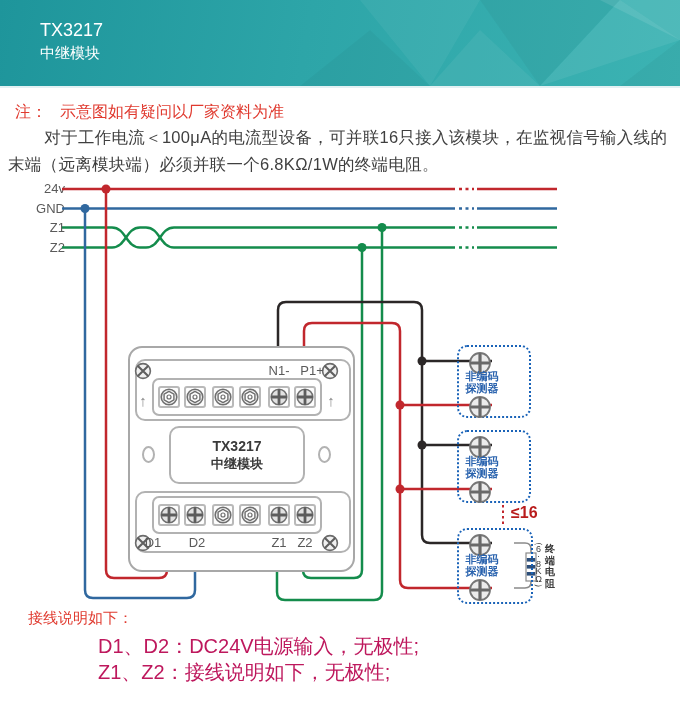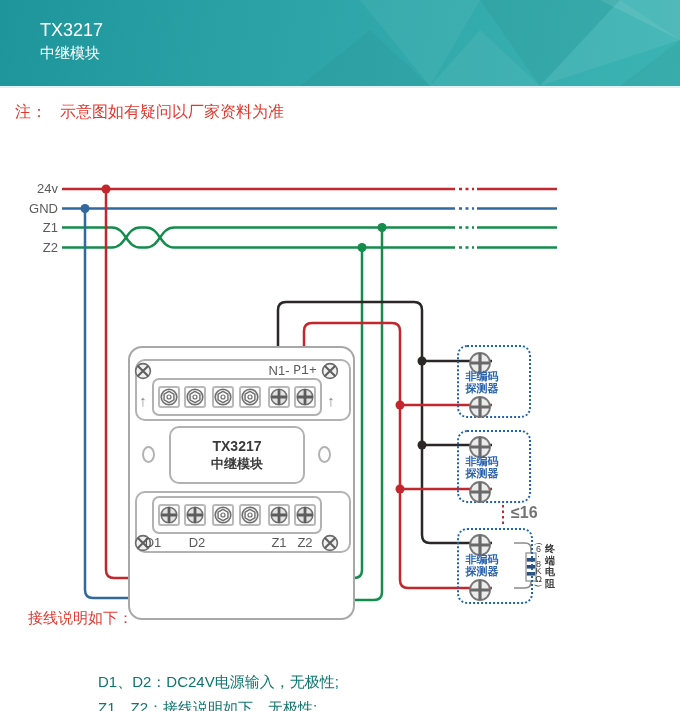--- a/index.html
+++ b/index.html
@@ -18,57 +18,57 @@
   .page-title{font-size:42px;font-weight:bold;letter-spacing:3px;line-height:58px;}
   .header-sub{margin-left:20px;margin-top:4px;}
   .header-model{font-size:18px;line-height:24px;}
   .header-modname{font-size:15px;line-height:21px;}
   
   .note-label{position:absolute;left:15px;top:102px;color:var(--note-red);font-size:16px;}
   .note-text{position:absolute;left:60px;top:102px;color:var(--note-red);font-size:16px;}
   .description{position:absolute;left:8px;top:124px;width:664px;font-size:16.5px;line-height:27px;
                color:#3f3f3f;text-indent:2.2em;letter-spacing:.3px;}
   
-  .bus-label{position:absolute;left:1px;width:57px;text-align:right;font-size:13px;color:#5a5a5a;}
+  .bus-label{position:absolute;left:8px;width:57px;text-align:right;font-size:13px;color:#5a5a5a;}
   
   .wires{position:absolute;left:0;top:0;z-index:1;}
   .s-red{stroke:var(--red);}  .s-blue{stroke:var(--blue);}
   .s-green{stroke:var(--green);} .s-black{stroke:var(--black);}
   .f-red{fill:var(--red);} .f-blue{fill:var(--blue);} .f-green{fill:var(--green);} .f-black{fill:var(--black);}
   
-  .module{position:absolute;left:128px;top:346px;width:227px;height:274px;z-index:2;
+  .module{position:absolute;left:128px;top:346px;width:227px;height:226px;z-index:2;
           background:#fff;border:2.5px solid var(--gray-border);border-radius:14px;box-sizing:border-box;}
   .panel{position:absolute;border:2px solid #b2b2b2;border-radius:10px;background:#fff;box-sizing:border-box;}
   .strip{position:absolute;border:2px solid #b2b2b2;border-radius:7px;background:#fff;box-sizing:border-box;}
   .term{position:absolute;width:22px;height:22px;border:2px solid #b9b9b9;border-radius:3px;
         background:#fdfdfd;box-sizing:border-box;}
   .term svg{position:absolute;left:0;top:0;}
   .corner-screw{position:absolute;width:18px;height:18px;}
   .arrow{position:absolute;width:14px;text-align:center;font-size:15px;color:#8b8b8b;font-weight:bold;}
   .term-label{position:absolute;width:28px;text-align:center;font-size:13px;color:#5a5a5a;}
   .nameplate{position:absolute;left:39px;top:78px;width:136px;height:58px;border:2px solid #b2b2b2;
              border-radius:10px;box-sizing:border-box;text-align:center;color:#3a3a3a;}
   .np-model{margin-top:9px;font-size:14px;font-weight:bold;line-height:18px;}
   .np-name{font-size:13px;font-weight:bold;line-height:17px;}
   .mount-hole{position:absolute;width:13px;height:17px;border:2px solid #b2b2b2;border-radius:50%;box-sizing:border-box;}
   
   .detector{position:absolute;left:457px;width:74px;height:73px;z-index:2;
             border:2px dotted var(--det-blue);border-radius:10px;box-sizing:border-box;}
   .det-screw{position:absolute;width:24px;height:24px;}
   .det-label{position:absolute;left:1px;top:23px;width:44px;text-align:center;color:#2a63ae;
              font-size:11px;font-weight:bold;line-height:12px;}
-  .count-badge{position:absolute;left:511px;top:504px;color:#737373;font-size:16px;font-weight:bold;z-index:3;}
+  .count-badge{position:absolute;left:511px;top:504px;color:#b91c1c;font-size:16px;font-weight:bold;z-index:3;}
   .vchars{position:absolute;display:flex;flex-direction:column;align-items:center;color:#3c3c3c;z-index:3;}
   .vchars span{display:block;}
   .vchars .rot{transform:rotate(90deg);}
   .res-value{left:533px;top:538px;font-size:9px;line-height:7.6px;width:11px;}
   .res-name{left:544px;top:543px;font-size:10px;line-height:11.5px;font-weight:bold;width:12px;}
   
   .legend-title{position:absolute;left:28px;top:609px;color:var(--note-red);font-size:15px;}
-  .legend-item{position:absolute;left:98px;font-size:15px;color:#0f766e;margin-top:40px;}
+  .legend-item{position:absolute;left:98px;font-size:20px;color:#be185d;}
 </style>
 </head>
 <body>
 
 <div class="page">
 
   <div class="header">
     <svg class="header-facets" width="680" height="86">
       <polygon points="360,0 480,0 430,86" fill="rgba(255,255,255,0.05)"></polygon>
       <polygon points="480,0 620,0 540,86" fill="rgba(0,0,0,0.035)"></polygon>
@@ -81,20 +81,21 @@
     <div class="header-inner">
       <div class="header-sub">
         <div class="header-model">TX3217</div>
         <div class="header-modname">中继模块</div>
       </div>
     </div>
   </div>
 
   <div class="note-label">注：</div>
   <div class="note-text">示意图如有疑问以厂家资料为准</div>
+  <div class="description">对于工作电流＜100μA的电流型设备，可并联16只接入该模块，在监视信号输入线的末端（远离模块端）必须并联一个6.8KΩ/1W的终端电阻。</div>
 
   <div class="bus-label" style="top:181px;">24v</div>
   <div class="bus-label" style="top:201px;">GND</div>
   <div class="bus-label" style="top:220px;">Z1</div>
   <div class="bus-label" style="top:240px;">Z2</div>
 
   <svg class="wires" width="680" height="711">
     <defs>
       <g id="sym-corner-screw">
         <circle cx="9" cy="9" r="7.4" fill="#f1f1f1" stroke="#6b6b6b" stroke-width="1.6"></circle>
@@ -174,21 +175,21 @@
 
     <div class="panel" style="left:5px;top:11px;width:216px;height:62px;"></div>
     <div class="strip" style="left:22px;top:30px;width:170px;height:38px;"></div>
     <svg class="corner-screw" style="left:4px;top:14px;">
         <use href="#sym-corner-screw"></use>
       </svg>
     <svg class="corner-screw" style="left:191px;top:14px;">
         <use href="#sym-corner-screw"></use>
       </svg>
     <div class="term-label" style="left:135px;top:15px;">N1-</div>
-    <div class="term-label" style="left:161px;top:15px;font-family:Liberation Mono, monospace;">P1+</div>
+    <div class="term-label" style="left:168px;top:15px;">P1+</div>
     <div class="arrow" style="left:6px;top:44px;">↑</div>
     <div class="arrow" style="left:194px;top:44px;">↑</div>
 
     <div class="term" style="left:28px;top:38px;">
         <svg width="18" height="18" viewBox="2 2 18 18">
           <use href="#sym-hex-term"></use>
         </svg>
       </div>
     <div class="term" style="left:54px;top:38px;">
         <svg width="18" height="18" viewBox="2 2 18 18">

